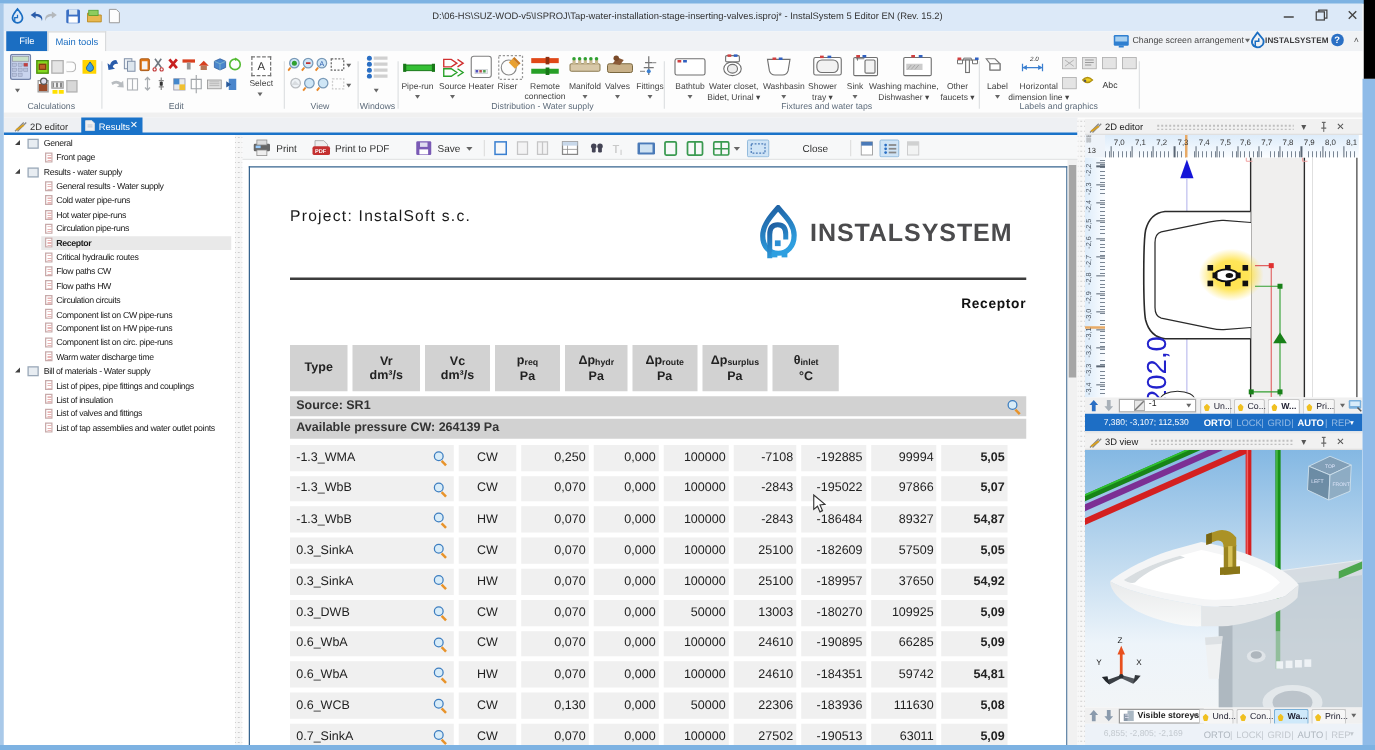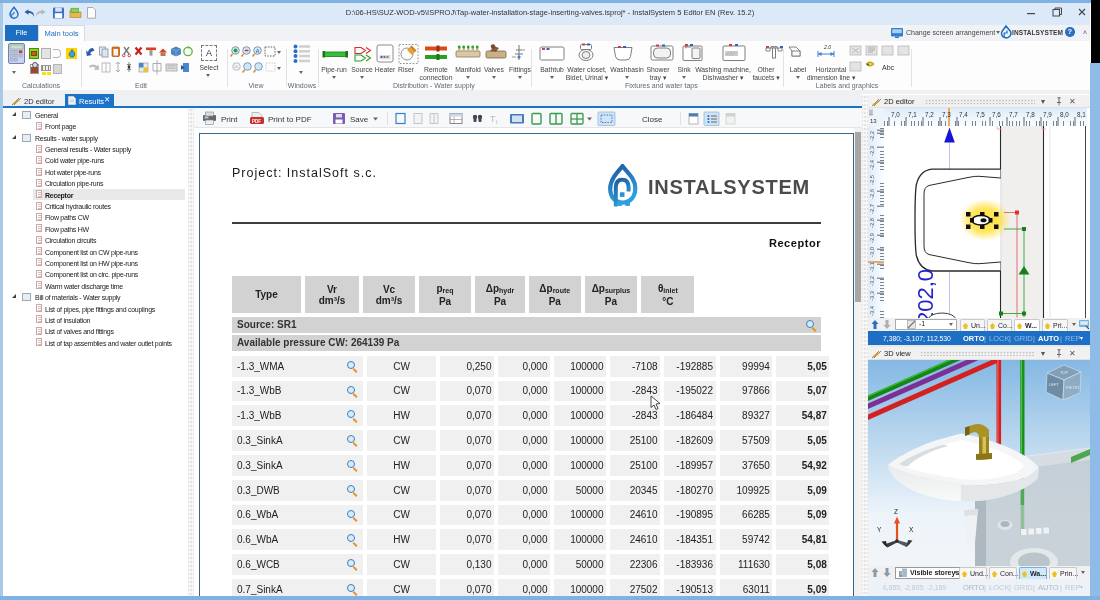--- a/index.html
+++ b/index.html
@@ -43,21 +43,21 @@
 #vthumb{left:855px;top:132px;width:6px;height:170px;background:#a6a6a6;}
 
 #ptitle{left:232px;top:166px;font-size:12.5px;letter-spacing:1.0px;color:#1a1a1a;}
 #hr1{left:232px;top:222px;width:589px;height:1.6px;background:#3c3c3c;}
 #rcphead{left:621px;top:237px;width:200px;font-size:11px;font-weight:bold;color:#111;text-align:right;letter-spacing:0.55px;}
 .tr9{position:absolute;left:232px;display:flex;gap:4px;}
 .tr9 div{background:#f0f0f0;font-size:10px;color:#222;display:flex;align-items:center;justify-content:flex-end;padding-right:2.5px;white-space:nowrap;}
 .hdr div{background:#d2d2d2;font-weight:bold;justify-content:center;padding-right:0;flex-direction:column;line-height:11px;}
 .band{position:absolute;left:232px;width:589px;background:#d2d2d2;font-size:10px;font-weight:bold;color:#333;line-height:16px;padding-left:5px;}
 .c1{width:131px;justify-content:flex-start !important;padding-left:5px;position:relative;}
-.c2{width:69px;justify-content:center !important;padding-right:0 !important;}
+.c2{width:46px;justify-content:center !important;padding-right:0 !important;}
 .c3{width:54px;}.c4{width:52px;}.c5{width:52px;}.c6{width:50px;}.c7{width:51.5px;}.c8{width:52.9px;}.c9{width:52.9px;font-weight:bold;}
 sub{font-size:7px;vertical-align:-1px;}
 .mg{position:absolute;width:8px;height:8px;border:1.4px solid #3d7ec0;border-radius:50%;background:#d8ecf8;}
 .mg::after{content:"";position:absolute;left:6.3px;top:6.3px;width:5px;height:1.8px;background:#e8932a;transform:rotate(45deg);transform-origin:0 0;}
 .tr9.r{height:20.8px;}
 .c1 .mg{left:115px;top:5px;}
 
 .phead{left:868px;width:222px;height:13px;background:#f1f1f1;border-bottom:1px solid #e0e0e0;font-size:7.5px;color:#222;}
 .pdots{position:absolute;height:5px;background-image:radial-gradient(#bfbfbf 0.8px,transparent 0.9px);background-size:3.2px 3.2px;}
 .pbtn{position:absolute;font-size:8px;color:#555;line-height:13px;}
@@ -628,21 +628,21 @@
       <div class="c7">-189957</div>
       <div class="c8">37650</div>
       <div class="c9">54,92</div>
     </div>
 <div class="a tr9 r" style="top:479.8px;">
       <div class="c1">0.3_DWB<span class="mg"></span></div>
       <div class="c2">CW</div>
       <div class="c3">0,070</div>
       <div class="c4">0,000</div>
       <div class="c5">50000</div>
-      <div class="c6">20345</div>
+      <div class="c6">13003</div>
       <div class="c7">-180270</div>
       <div class="c8">109925</div>
       <div class="c9">5,09</div>
     </div>
 <div class="a tr9 r" style="top:504.6px;">
       <div class="c1">0.6_WbA<span class="mg"></span></div>
       <div class="c2">CW</div>
       <div class="c3">0,070</div>
       <div class="c4">0,000</div>
       <div class="c5">100000</div>

